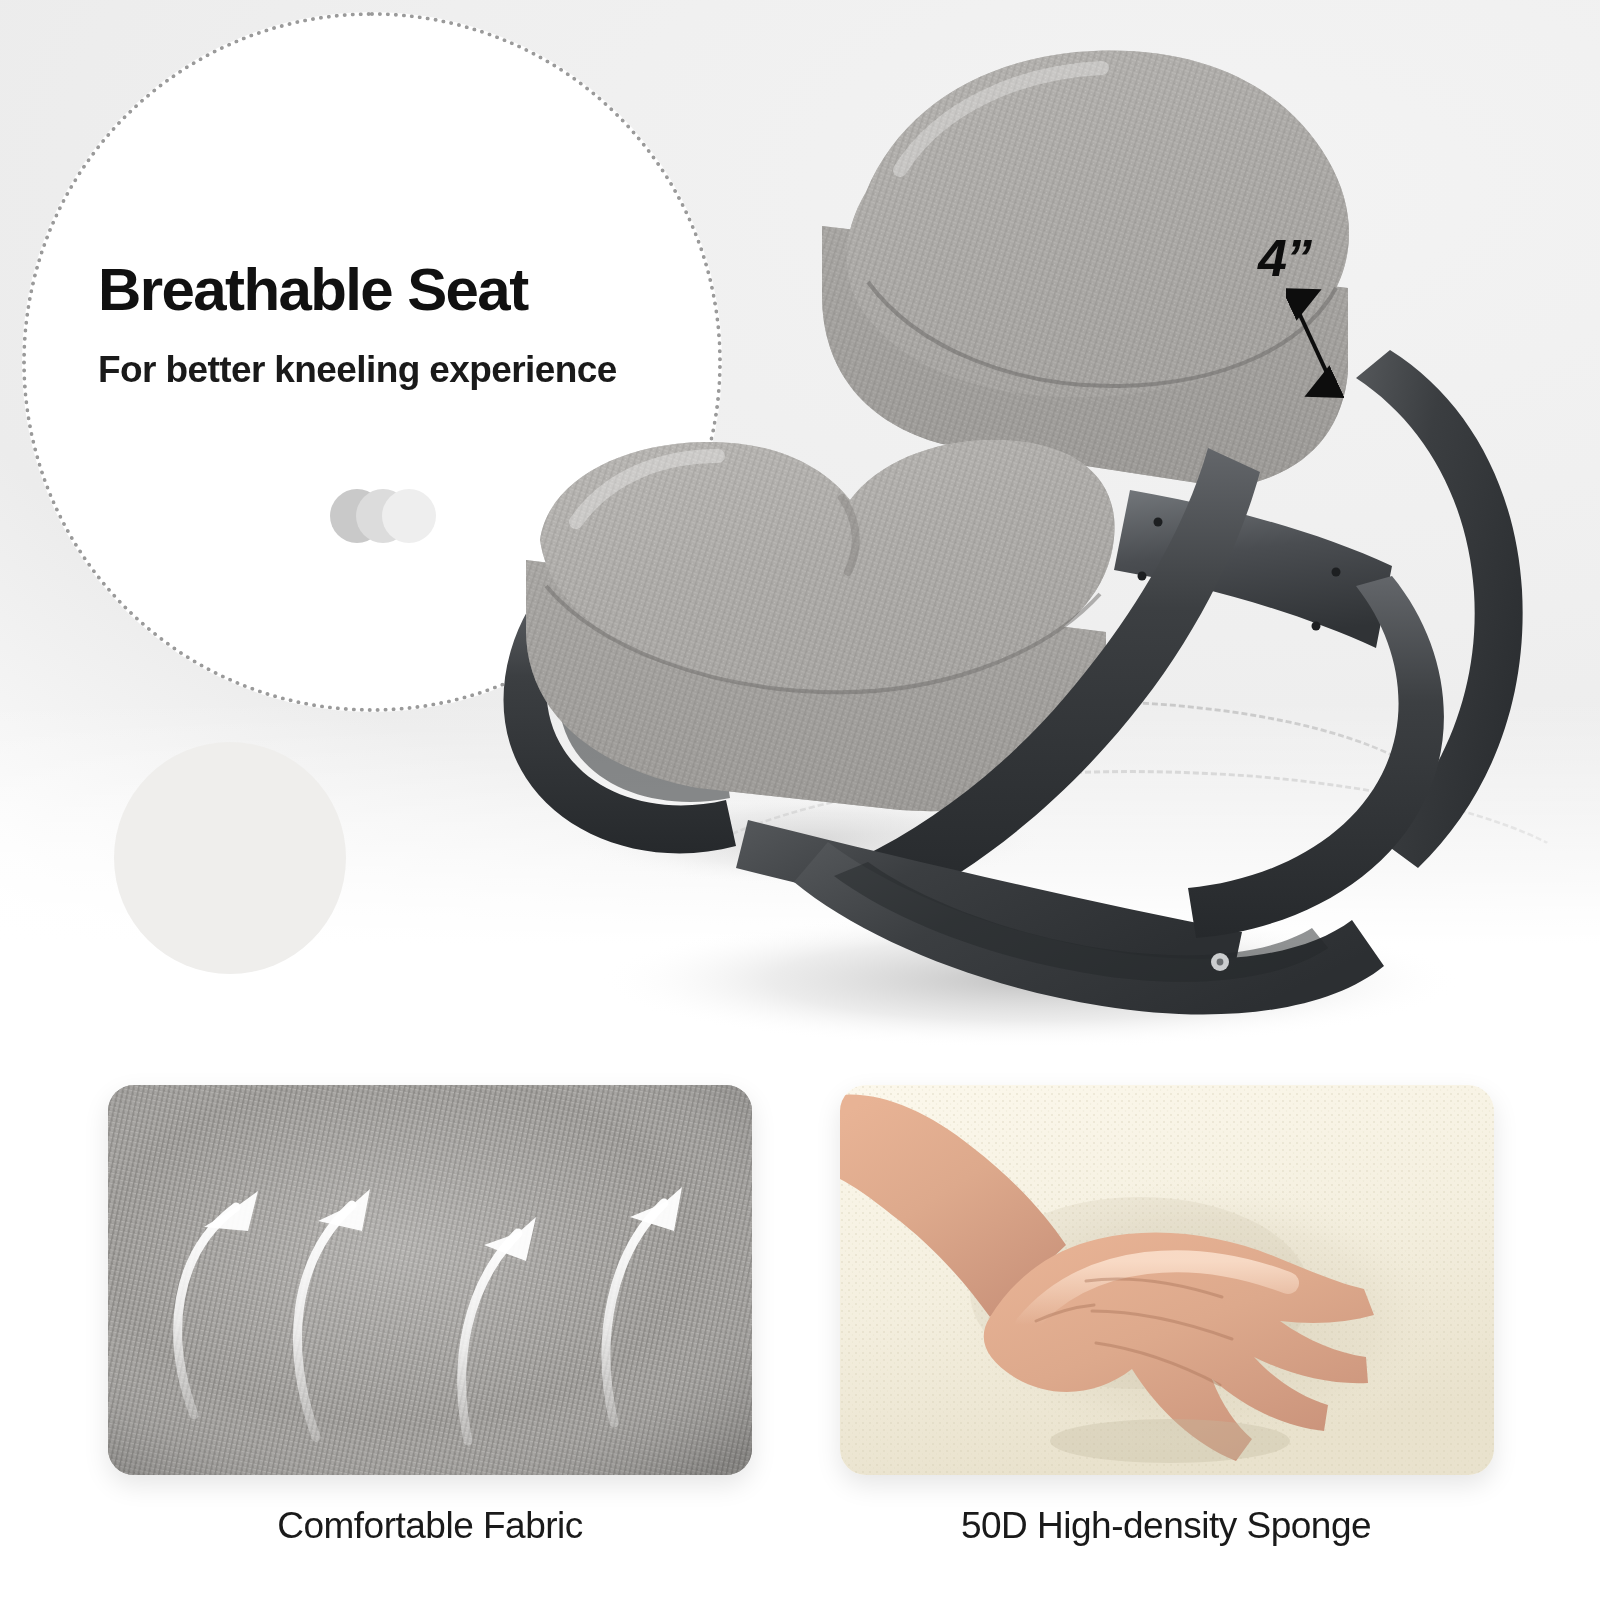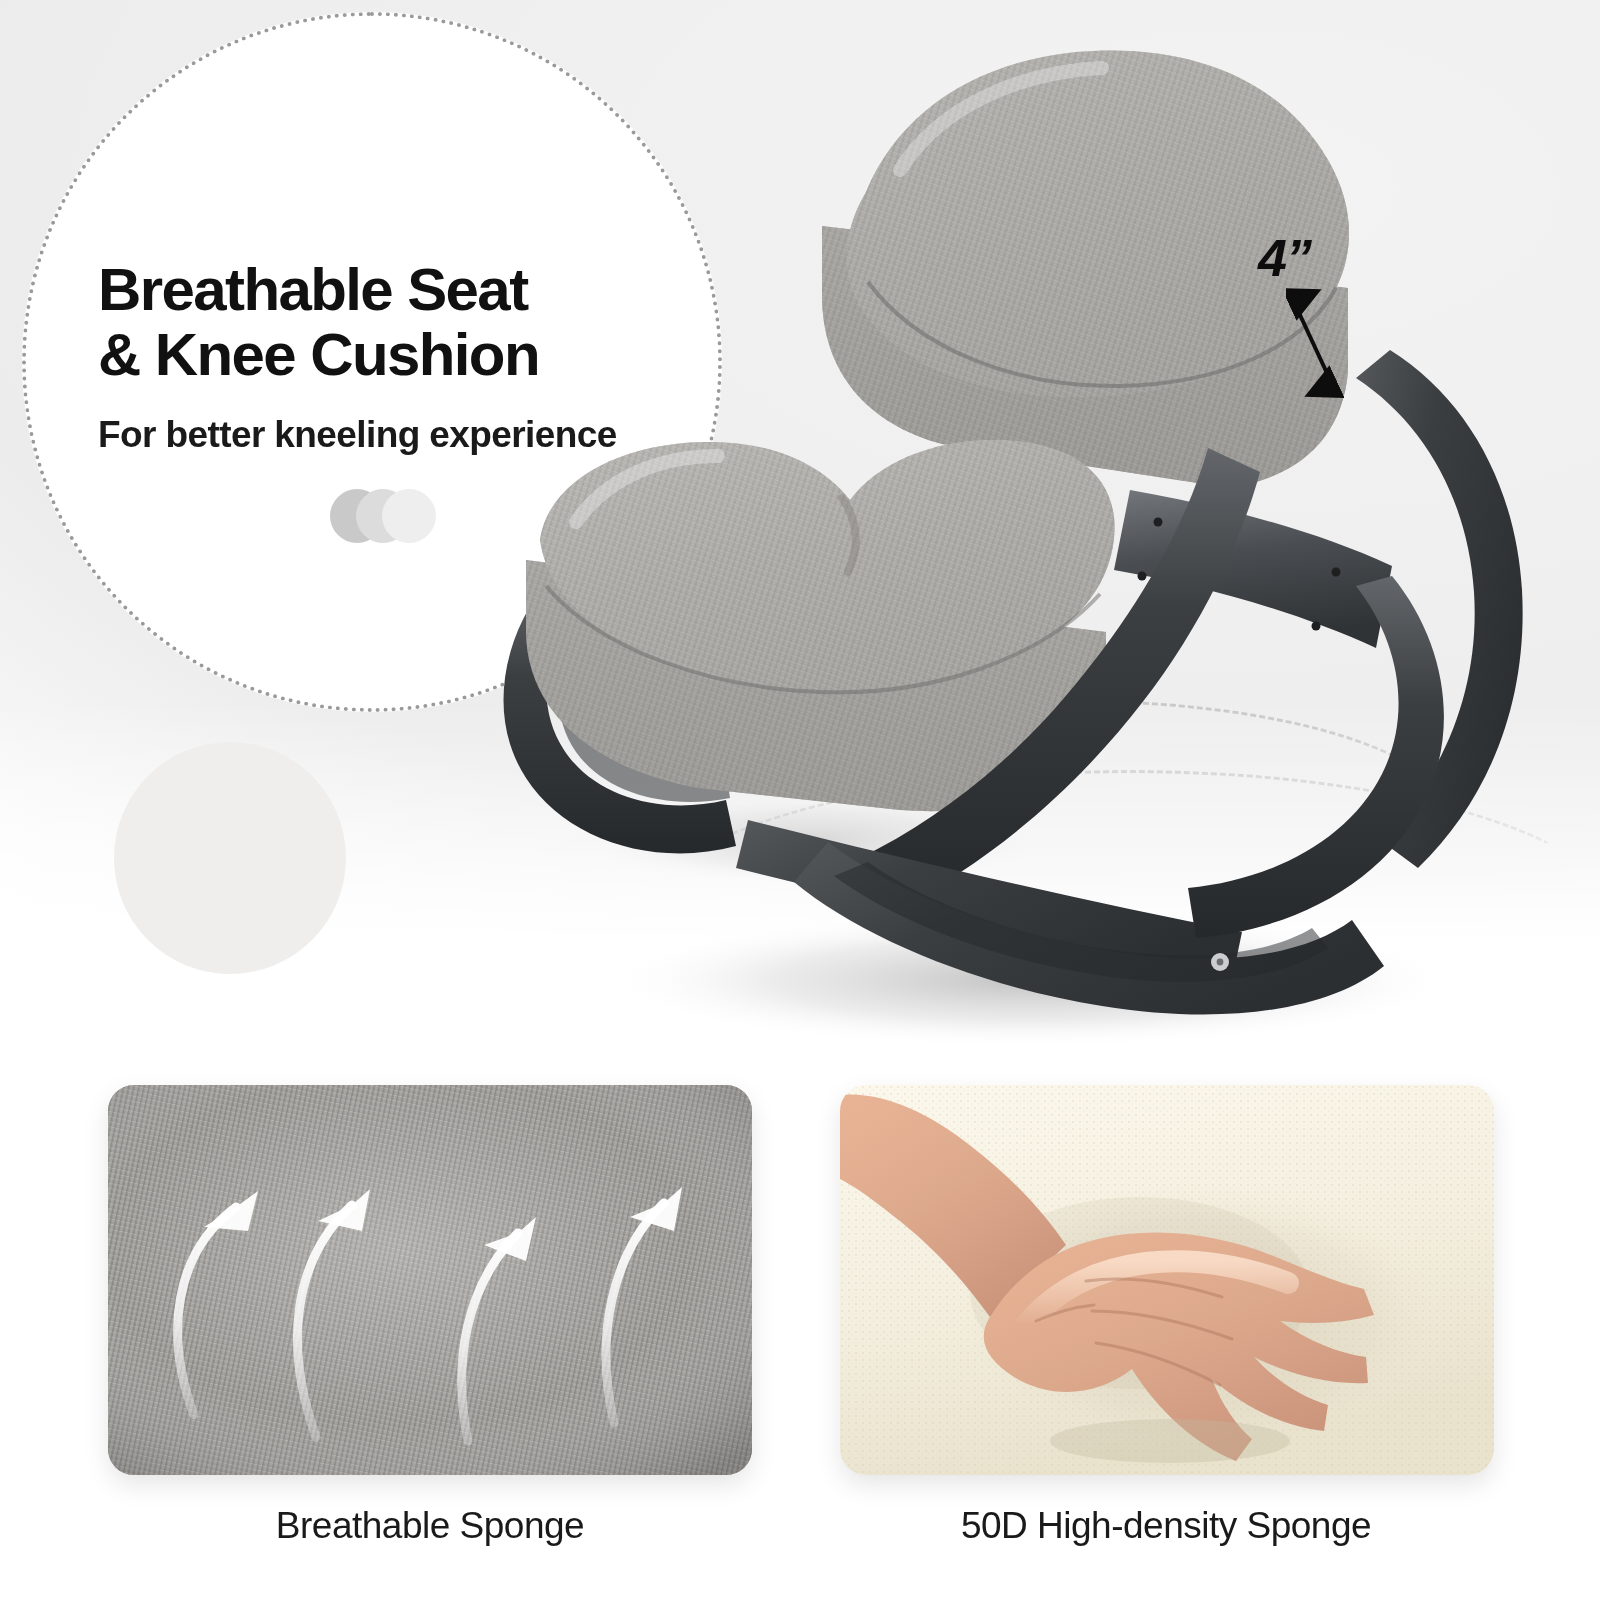--- a/index.html
+++ b/index.html
@@ -246,21 +246,20 @@
   </svg>
 
   <div id="hero-white-wash"></div>
 
   <div id="dotted-circle"></div>
 
   <div id="gray-blob"></div>
 
   <div id="headline-block">
     <div class="headline">Breathable Seat</div>
-    <div class="headline">&amp; Knee Cushion</div>
     <div class="subhead">For better kneeling experience</div>
   </div>
 
   <div id="dots">
     <span class="dot d1"></span>
     <span class="dot d2"></span>
     <span class="dot d3"></span>
   </div>
 </div>
 
@@ -296,21 +295,21 @@
       <path d="M506 338 C486 252 504 168 556 118"></path>
     </g>
     <g fill="rgba(255,255,255,.95)">
       <path d="M128 122 L96 142 L140 146 L150 106 Z"></path>
       <path d="M244 120 L210 136 L254 146 L262 104 Z"></path>
       <path d="M410 148 L376 160 L418 176 L428 132 Z"></path>
       <path d="M556 118 L522 132 L566 146 L574 102 Z"></path>
     </g>
   </svg>
 </div>
-<div class="caption" id="caption-fabric">Breathable Sponge</div>
+<div class="caption" id="caption-fabric">Comfortable Fabric</div>
 
 <div class="panel" id="panel-sponge">
   <svg width="654" height="390" viewBox="0 0 654 390" xmlns="http://www.w3.org/2000/svg">
     <defs>
       <linearGradient id="foamG" x1="0" y1="0" x2="0.3" y2="1">
         <stop offset="0%" stop-color="#fcf8ec"></stop>
         <stop offset="55%" stop-color="#f4efdf"></stop>
         <stop offset="100%" stop-color="#e9e2cd"></stop>
       </linearGradient>
       <radialGradient id="dimple" cx="0.5" cy="0.5" r="0.5">

